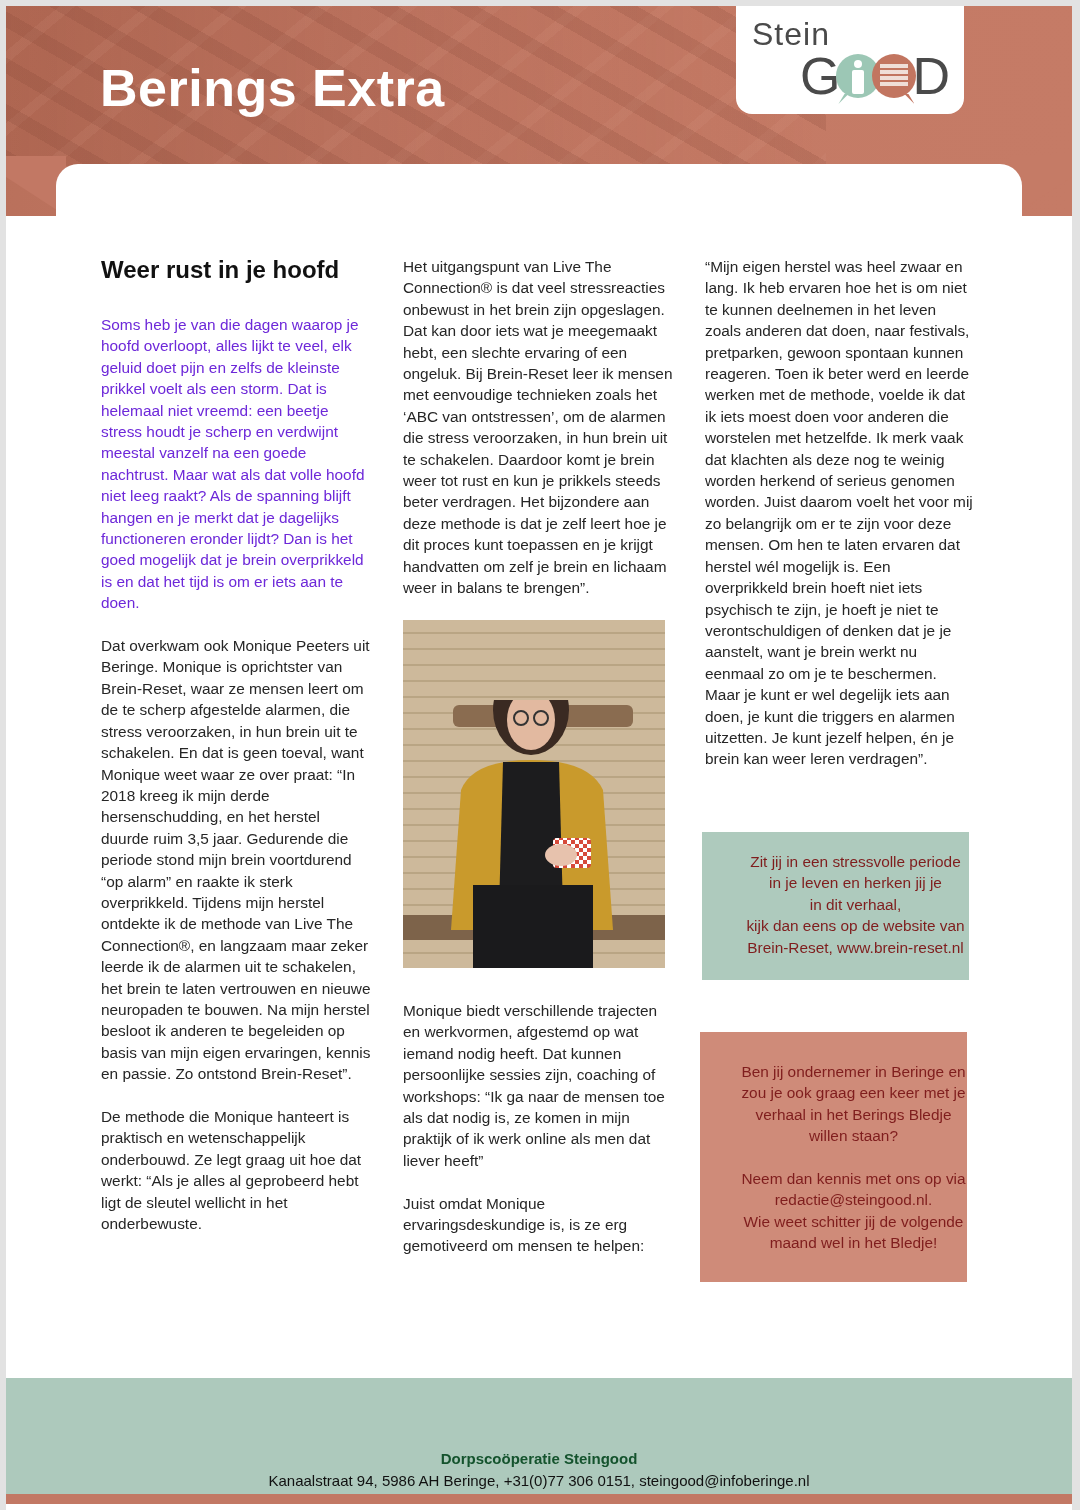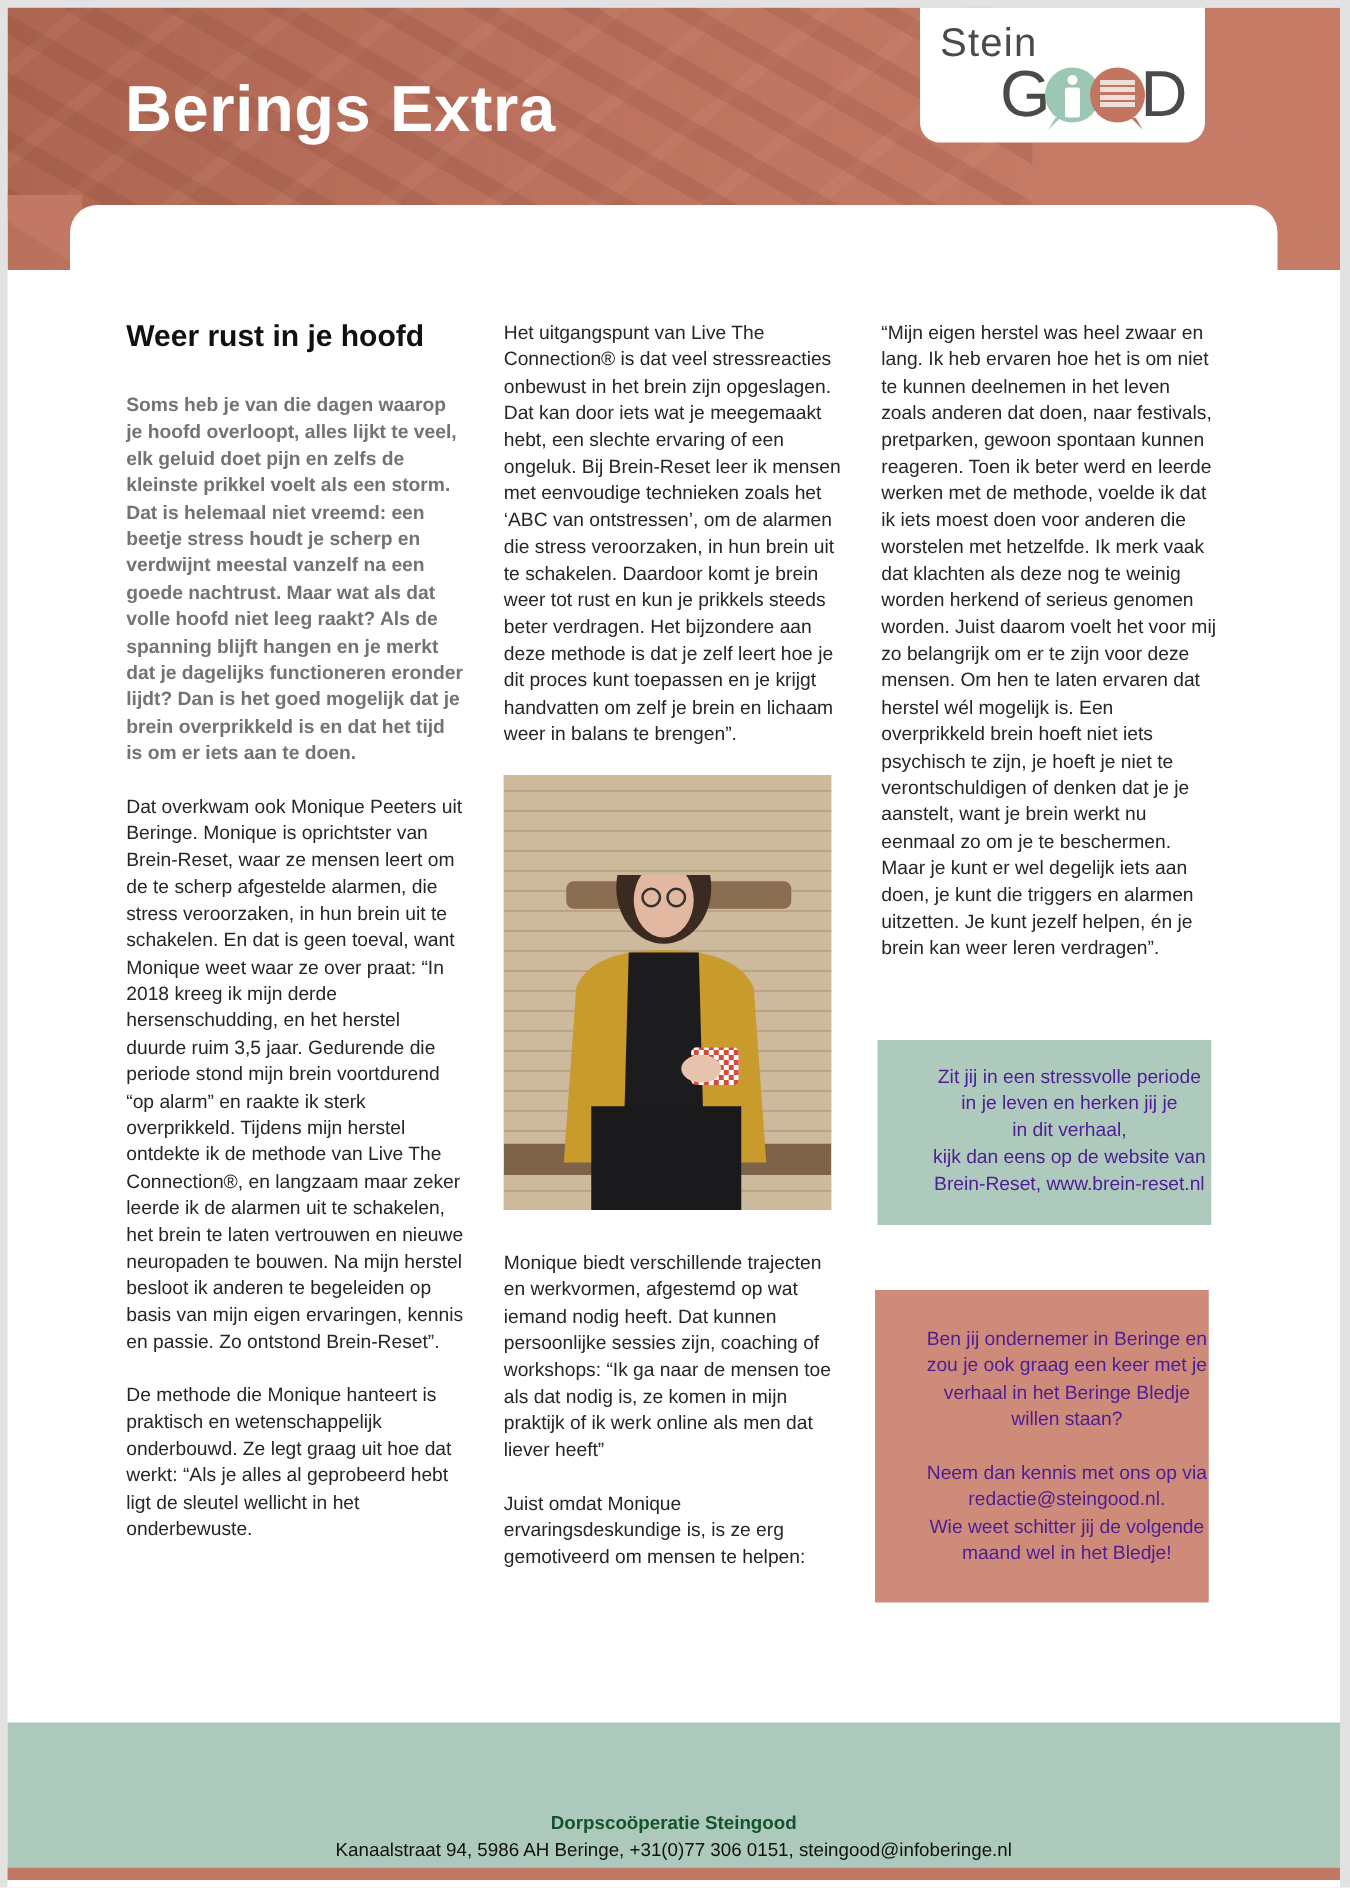--- a/index.html
+++ b/index.html
@@ -80,30 +80,30 @@
 
   
   .col { position: absolute; top: 256px; font-size: 15.4px; line-height: 21.4px; color: #262626; }
   .col p { margin: 0 0 21.4px 0; }
   .col1 { left: 101px; width: 270px; }
   .col2 { left: 403px; width: 275px; }
   .col3 { left: 705px; width: 270px; }
   .article-title {
     font-size: 24px; font-weight: bold; color: #111; margin: 0 0 30px 0; line-height: 28px;
   }
-  .lead { font-weight: bold; color: #737373; }
+  .lead { font-weight: normal; color: #6d28d9; }
   .photo {
     width: 262px; height: 348px; margin: 6px 0 32px 0; position: relative; overflow: hidden;
     background:
       repeating-linear-gradient(0deg, #cdb99b 0 14px, #b9a584 14px 16px),
       #d2bf9f;
   }
   .photo .chair { position: absolute; left: 0; top: 80px; width: 262px; height: 270px; }
   .callout {
-    position: absolute; text-align: center; font-size: 15.4px; line-height: 21.4px; color: #4c1d95; padding-left: 40px;
+    position: absolute; text-align: center; font-size: 15.4px; line-height: 21.4px; color: #7f1d1d; padding-left: 40px;
   }
   .callout-green { left: 702px; top: 832px; width: 267px; height: 148px; background: #aecabd; padding-top: 19px; box-sizing: border-box; }
   .callout-red { left: 700px; top: 1032px; width: 267px; height: 250px; background: #cf8b79; padding-top: 29px; box-sizing: border-box; }
   .callout p { margin: 0; }
   .callout .gap { height: 21.4px; }
 
   
   .footer {
     position: absolute; left: 0; top: 1378px; width: 1066px; height: 116px; background: #adc9bc;
     text-align: center;
@@ -182,21 +182,21 @@
   <p>Zit jij in een stressvolle periode</p>
   <p>in je leven en herken jij je</p>
   <p>in dit verhaal,</p>
   <p>kijk dan eens op de website van</p>
   <p>Brein-Reset, www.brein-reset.nl</p>
 </div>
 
 <div class="callout callout-red">
   <p>Ben jij ondernemer in Beringe en</p>
   <p>zou je ook graag een keer met je</p>
-  <p>verhaal in het Beringe Bledje</p>
+  <p>verhaal in het Berings Bledje</p>
   <p>willen staan?</p>
   <div class="gap"></div>
   <p>Neem dan kennis met ons op via</p>
   <p>redactie@steingood.nl.</p>
   <p>Wie weet schitter jij de volgende</p>
   <p>maand wel in het Bledje!</p>
 </div>
 
 <div class="footer" style="left:6px;">
   <div class="footer-org">Dorpscoöperatie Steingood</div>

